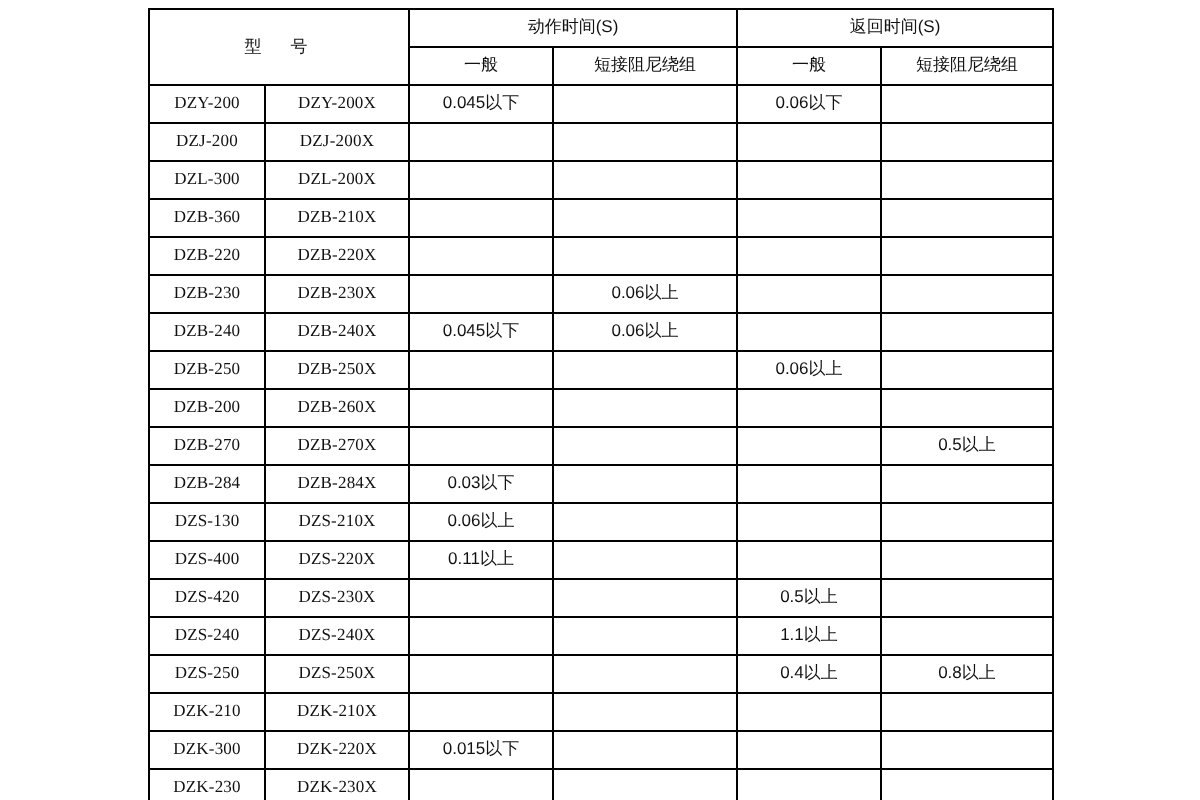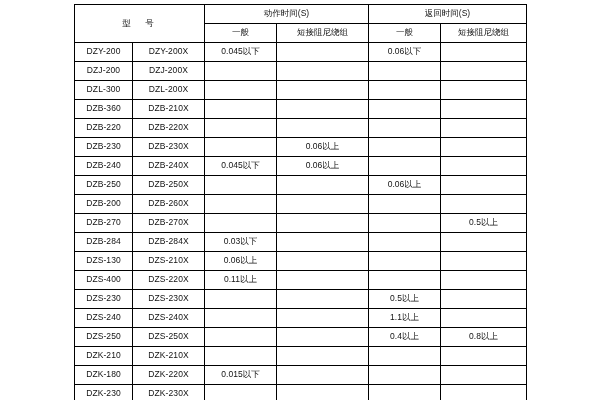--- a/index.html
+++ b/index.html
@@ -43,20 +43,21 @@
     height: 18px;
     text-align: center;
     vertical-align: middle;
     font-weight: normal;
     white-space: nowrap;
   }
   .hdr-top { height: 18px; }
   .hdr-sub { height: 18px; }
   .model-col {
     letter-spacing: 0.1px;
+    font-family: Liberation Serif, serif;
   }
   .typehdr {
     letter-spacing: 3px;
   }
 </style>
 </head>
 <body>
 
 <div id="sheet">
   <table class="spec">
@@ -180,21 +181,21 @@
         </tr>
         <tr>
           <td class="model-col">DZS-400</td>
           <td class="model-col">DZS-220X</td>
           <td>0.11以上</td>
           <td></td>
           <td></td>
           <td></td>
         </tr>
         <tr>
-          <td class="model-col">DZS-230</td>
+          <td class="model-col">DZS-420</td>
           <td class="model-col">DZS-230X</td>
           <td></td>
           <td></td>
           <td>0.5以上</td>
           <td></td>
         </tr>
         <tr>
           <td class="model-col">DZS-240</td>
           <td class="model-col">DZS-240X</td>
           <td></td>
@@ -212,21 +213,21 @@
         </tr>
         <tr>
           <td class="model-col">DZK-210</td>
           <td class="model-col">DZK-210X</td>
           <td></td>
           <td></td>
           <td></td>
           <td></td>
         </tr>
         <tr>
-          <td class="model-col">DZK-180</td>
+          <td class="model-col">DZK-300</td>
           <td class="model-col">DZK-220X</td>
           <td>0.015以下</td>
           <td></td>
           <td></td>
           <td></td>
         </tr>
         <tr>
           <td class="model-col">DZK-230</td>
           <td class="model-col">DZK-230X</td>
           <td></td>

